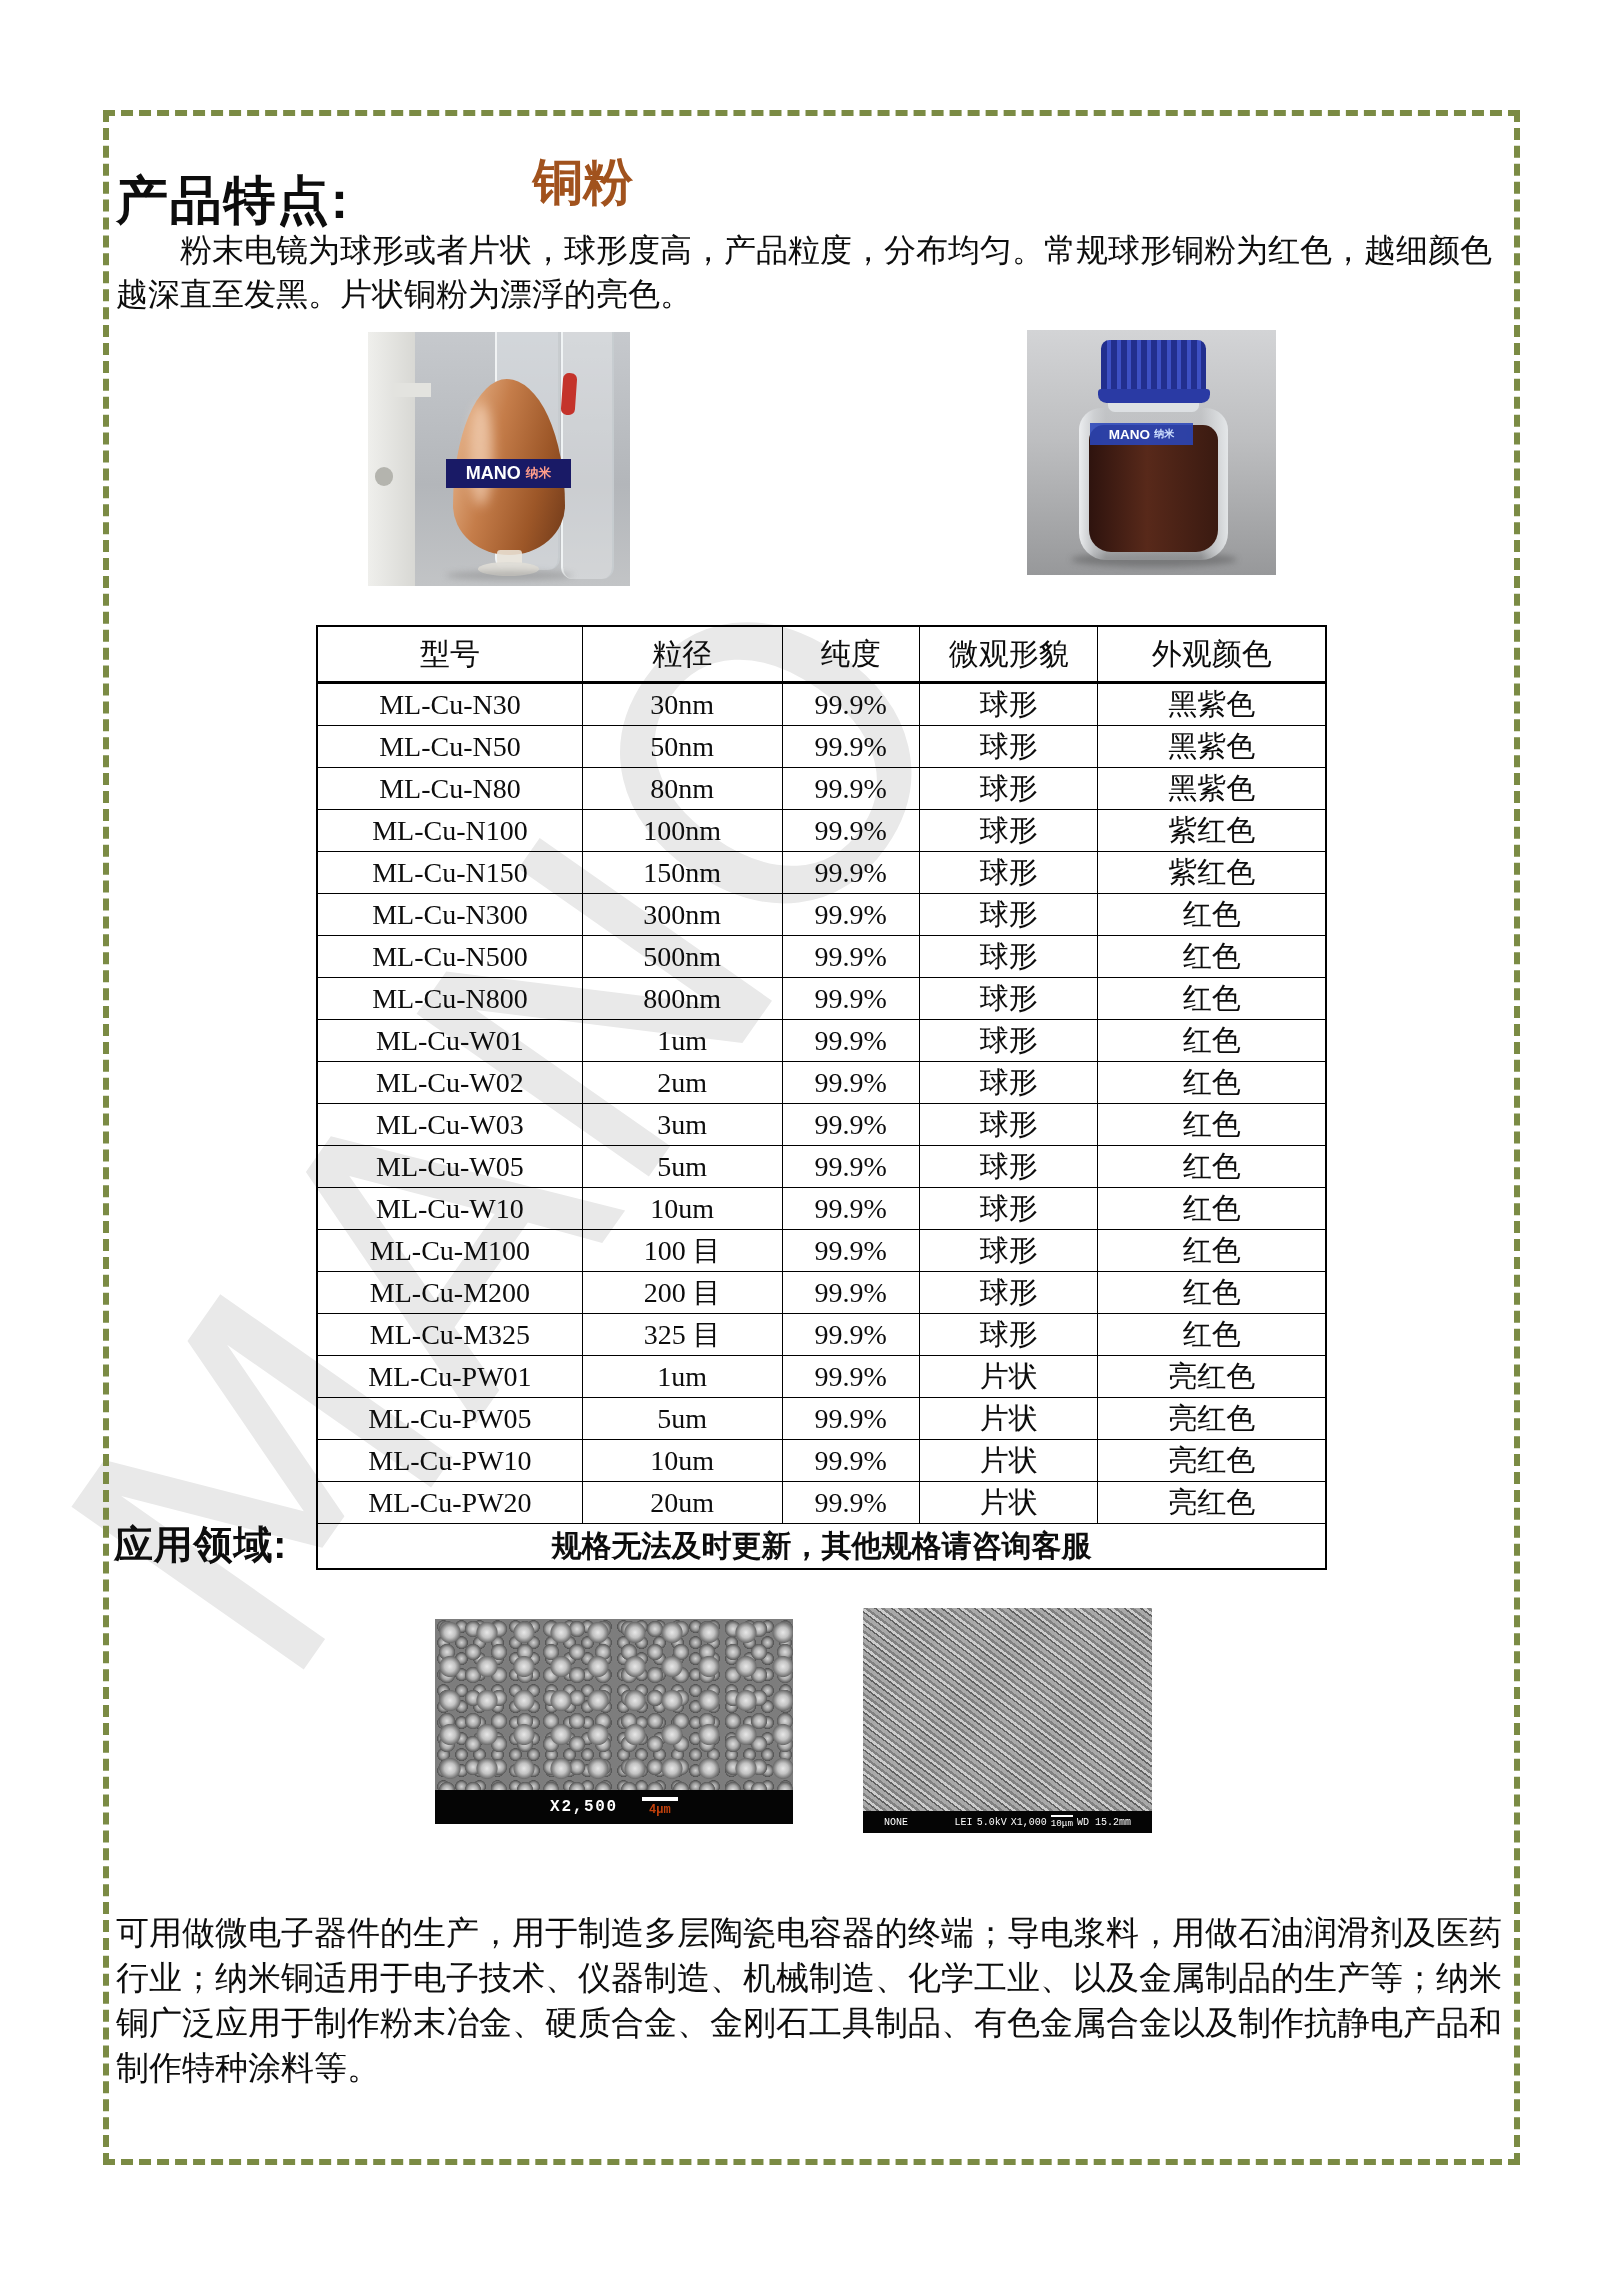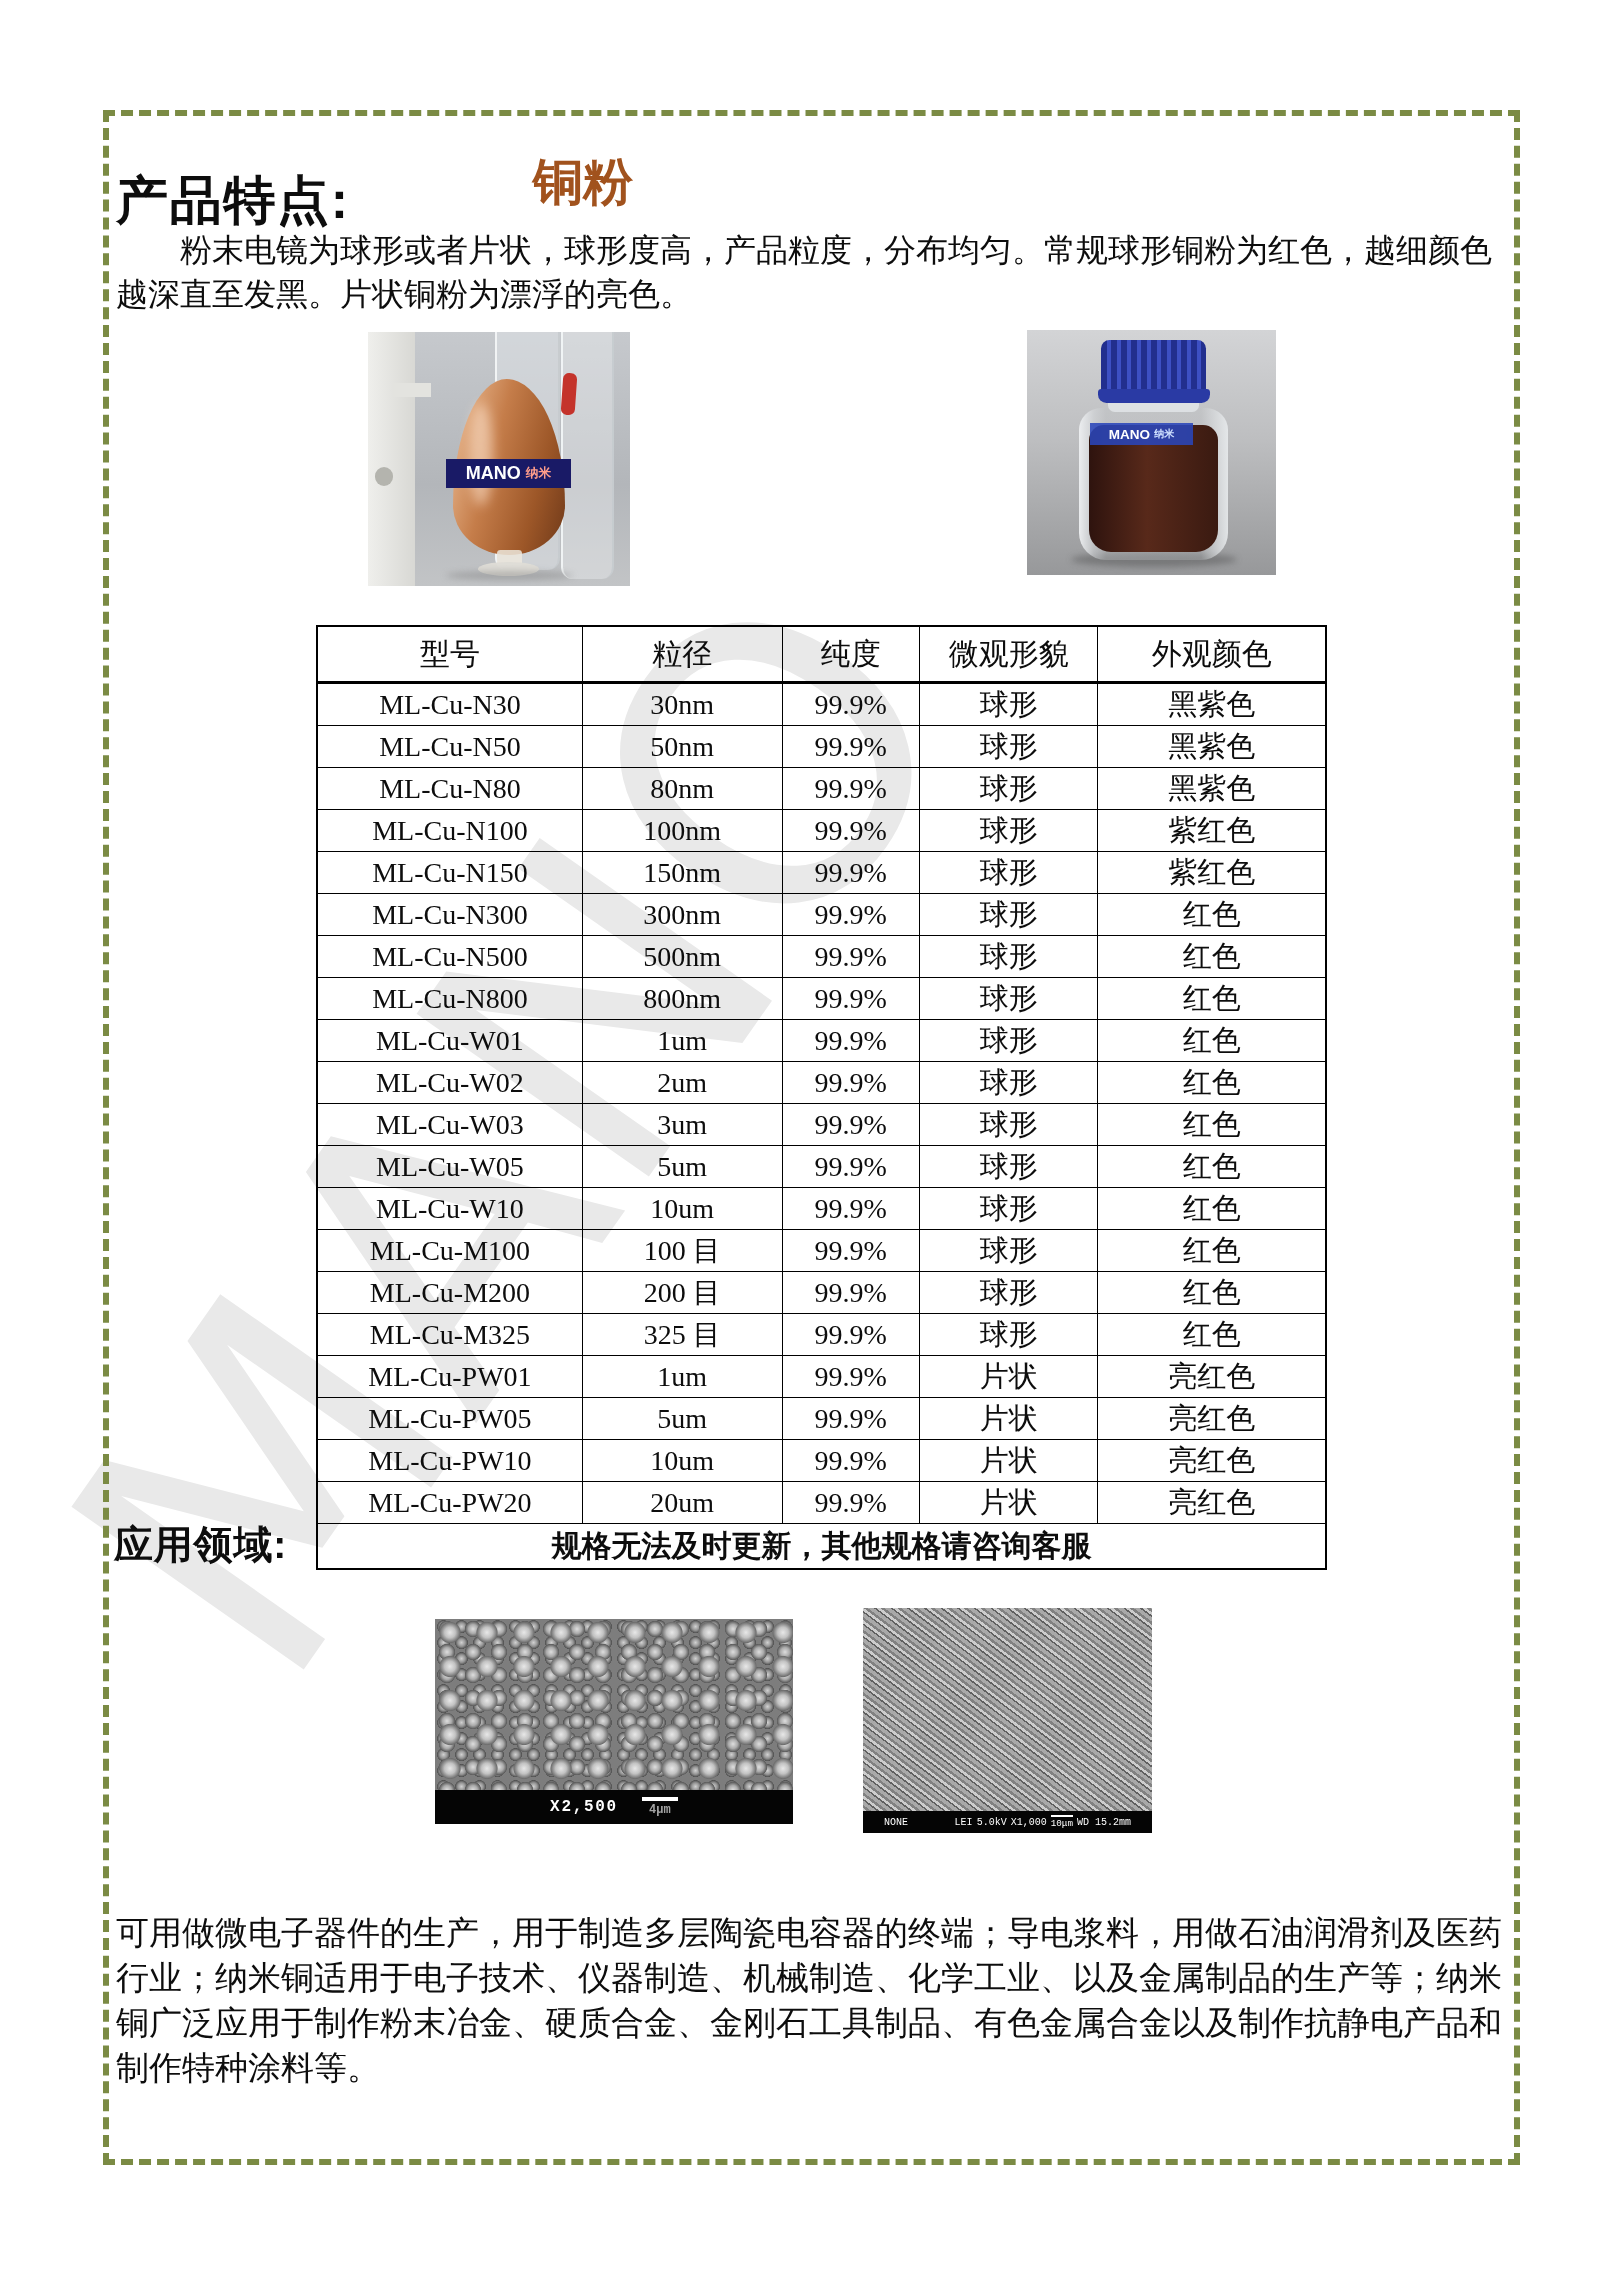--- a/index.html
+++ b/index.html
@@ -101,21 +101,21 @@
     background-image:
       radial-gradient(circle 13.5px at 15px 13.5px,#e8e8e8 0%,#c2c2c2 40%,#6f6f6f 75%,rgba(0,0,0,0) 82%),
       radial-gradient(circle 10px at 12px 10px,#dedede 0%,#ababab 45%,#5d5d5d 78%,rgba(0,0,0,0) 85%),
       radial-gradient(circle 7.6px at 8.5px 7.6px,#d2d2d2 0%,#949494 50%,#525252 82%,rgba(0,0,0,0) 88%);
     background-size:37px 34px,26px 23px,18px 16px;}
   .sem1-bar{height:34px;background:#050505;display:flex;align-items:center;gap:24px;
         justify-content:center;font-family:"Liberation Mono","DejaVu Sans Mono",monospace;color:#fff;}
   .sem1-mag{font-size:16px;letter-spacing:1.7px;}
   .scale-wrap{display:flex;flex-direction:column;align-items:center;gap:1.7px;}
   .scale-bar{width:36px;height:4.2px;background:#ffffff;}
-  .scale-text{font-size:12px;color:#a3a3a3;}
+  .scale-text{font-size:12px;color:#c2410c;}
   #sem-right{left:863px;top:1608px;width:289px;height:225px;}
   .sem2-img{flex:1;background-color:#9a9a9a;
     background-image:
       repeating-linear-gradient(37deg,#cdcdcd 0px,#cdcdcd 2.5px,#818181 2.5px,#818181 5px,#a9a9a9 5px,#a9a9a9 8.5px,#606060 8.5px,#606060 10px),
       repeating-linear-gradient(-29deg,rgba(236,236,236,0.55) 0px,rgba(236,236,236,0.55) 3.4px,rgba(82,82,82,0.5) 3.4px,rgba(82,82,82,0.5) 6.8px,rgba(168,168,168,0.45) 6.8px,rgba(168,168,168,0.45) 12px);}
   .sem2-bar{height:22px;background:#050505;display:flex;align-items:center;
         padding:0 21px;gap:4px;font-family:"Liberation Mono","DejaVu Sans Mono",monospace;
         color:#fff;font-size:10px;}
   .sem2-bar .spacer{flex:1;}
   .scale-wrap2{display:flex;flex-direction:column;align-items:center;gap:0.8px;}

